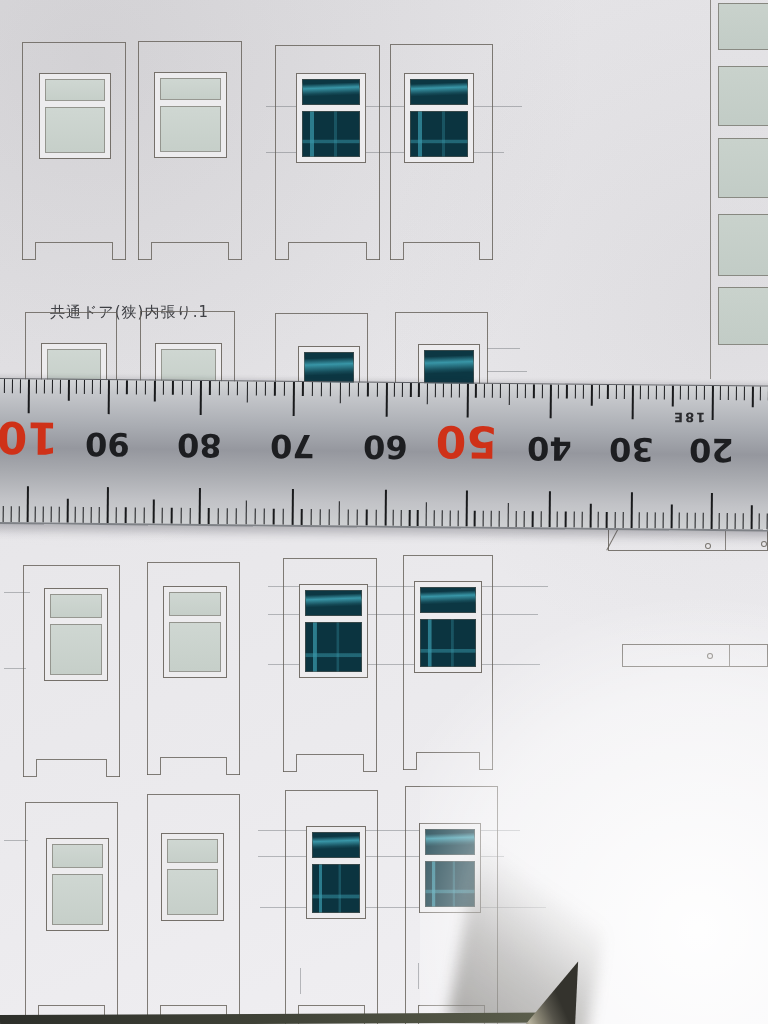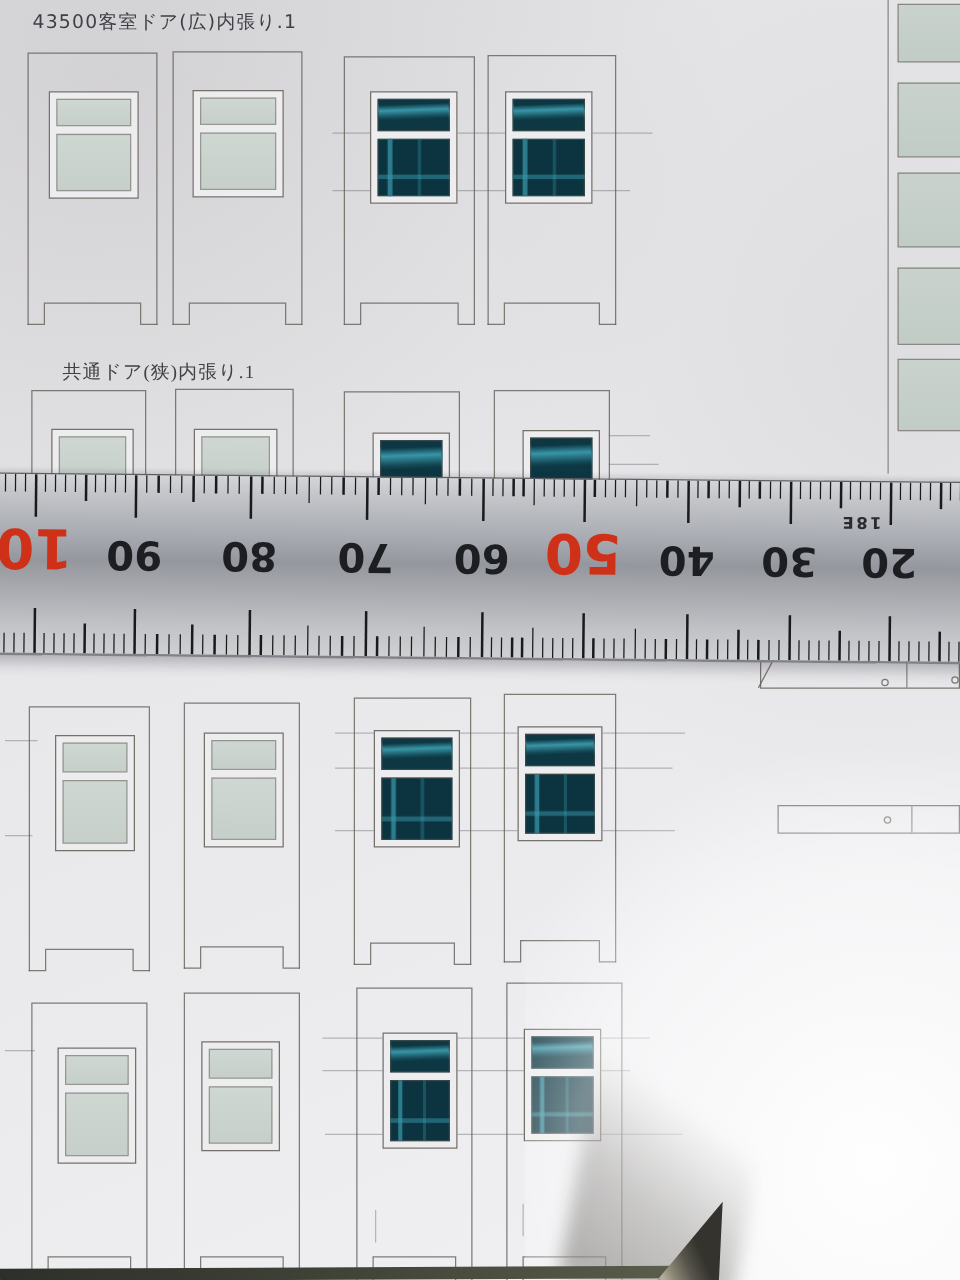--- a/index.html
+++ b/index.html
@@ -7,21 +7,21 @@
   .photo{
     position:relative;width:768px;height:1024px;overflow:hidden;
     font-family:"DejaVu Sans","Liberation Sans",sans-serif;
     background:linear-gradient(158deg,#e2e1e4 0%,#e7e6e9 35%,#ebeaed 65%,#f1f0f3 100%);
   }
   .vignette{position:absolute;inset:0;pointer-events:none;
     background:radial-gradient(circle at 12% 6%,rgba(110,108,112,.14),transparent 42%),
                radial-gradient(circle at 96% 30%,rgba(130,128,132,.10),transparent 35%);}
   .label{position:absolute;color:#3f4045;font-size:15px;letter-spacing:1px;white-space:nowrap;}
   .l1{left:26px;top:8px;}
-  .l2{left:50px;top:288px;font-family:Liberation Serif, serif;}
+  .l2{left:50px;top:303px;}
 
   .gline{position:absolute;background:rgba(100,104,110,.42);}
 
   .door{position:absolute;border:1px solid rgba(99,94,86,.8);border-bottom:none;background:transparent;}
   .notch{position:absolute;border:1px solid rgba(99,94,86,.8);border-bottom:none;}
   .legb{position:absolute;bottom:0;height:0;border-bottom:1px solid rgba(99,94,86,.8);}
   .win{position:absolute;border:1px solid rgba(95,90,82,.85);background:#edecee;}
   .pane{position:absolute;left:5px;right:5px;border:1px solid rgba(95,90,82,.5);}
   .pane.light{background:linear-gradient(180deg,#cfd7d2,#c6cfc9);}
   .pane.tealtop{background-color:#0c3743;background-image:
@@ -66,21 +66,20 @@
   .desk-strip{position:absolute;left:0;top:1015px;width:548px;height:10px;z-index:6;
     transform:rotate(-0.25deg);transform-origin:0 0;
     background:linear-gradient(90deg,#2d2f2a,#424539 55%,#555847 90%,#5d604e 100%);}
 </style>
 </head>
 <body>
 
 <div class="photo">
   <div class="vignette"></div>
 
-  <div class="label l1">43500客室ドア(広)内張り.1</div>
   <div class="label l2">共通ドア(狭)内張り.1</div>
 
   <div id="guides">
       <div class="gline" style="left: 266px; top: 106px; width: 256px; height: 1px;"></div>
       <div class="gline" style="left: 266px; top: 152px; width: 238px; height: 1px;"></div>
       <div class="gline" style="left: 487px; top: 348px; width: 33px; height: 1px;"></div>
       <div class="gline" style="left: 487px; top: 371px; width: 40px; height: 1px;"></div>
       <div class="gline" style="left: 268px; top: 586px; width: 280px; height: 1px;"></div>
       <div class="gline" style="left: 268px; top: 614px; width: 270px; height: 1px;"></div>
       <div class="gline" style="left: 268px; top: 664px; width: 272px; height: 1px;"></div>

